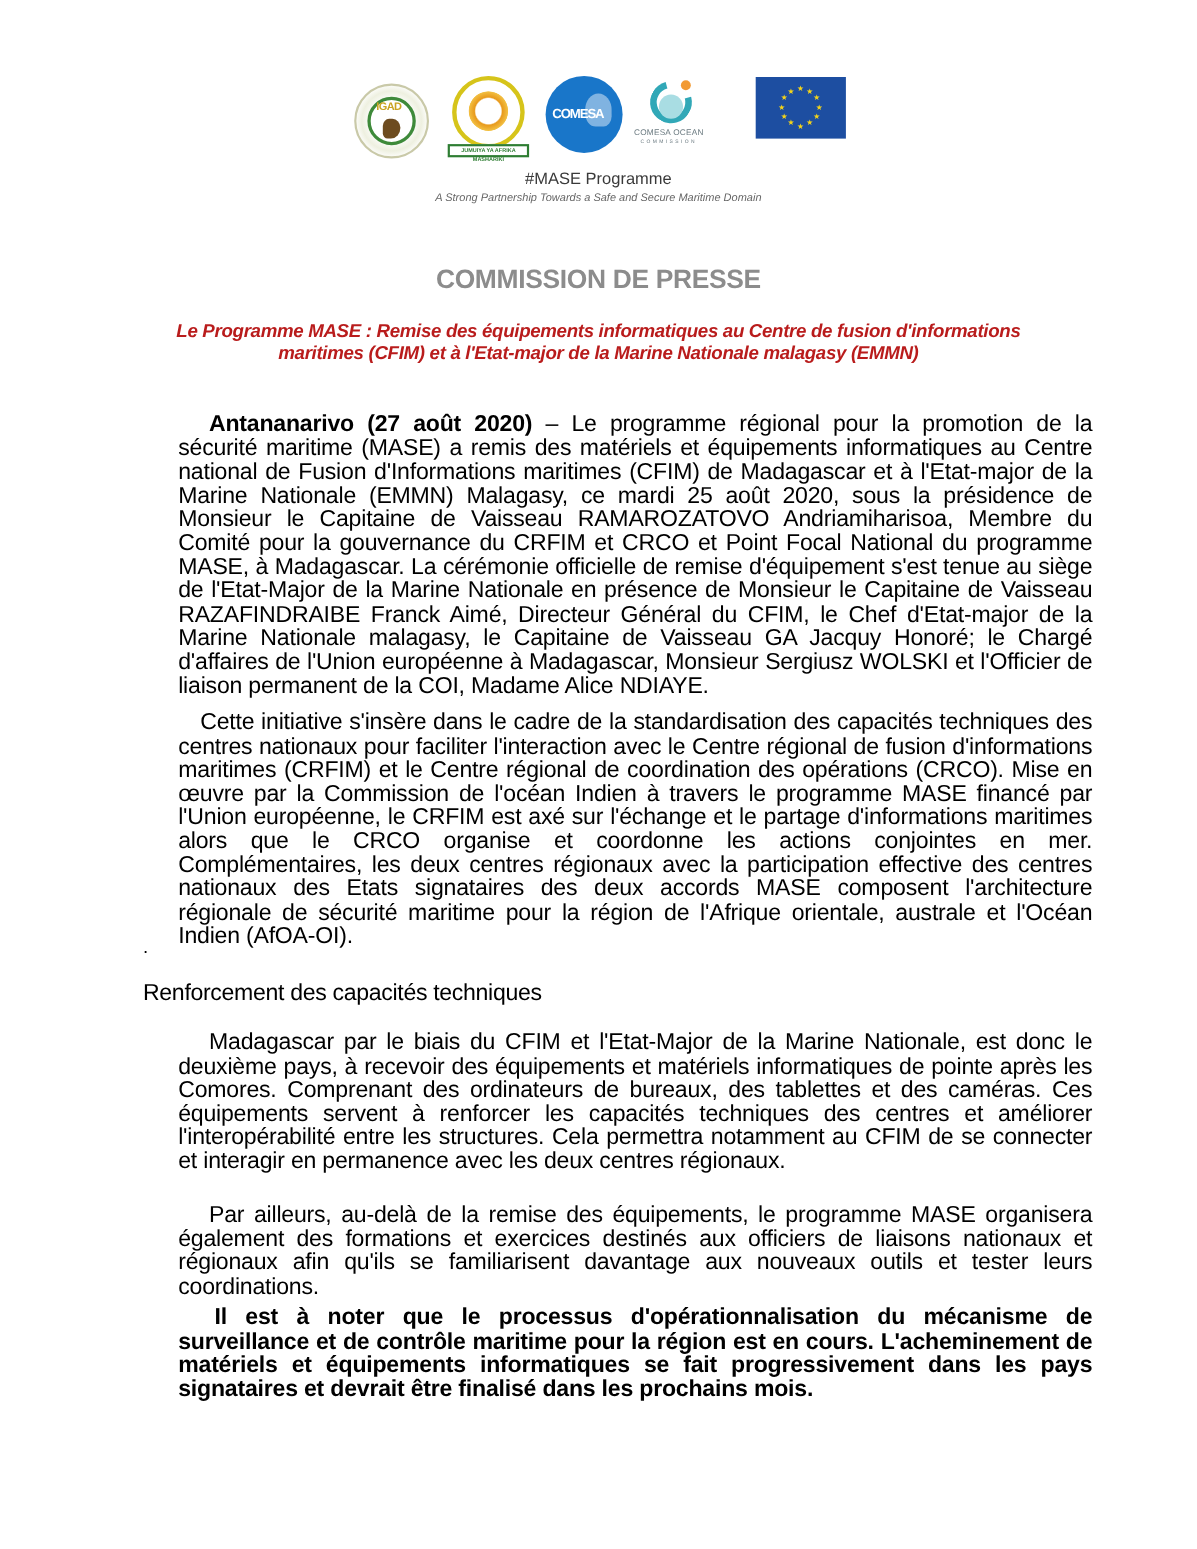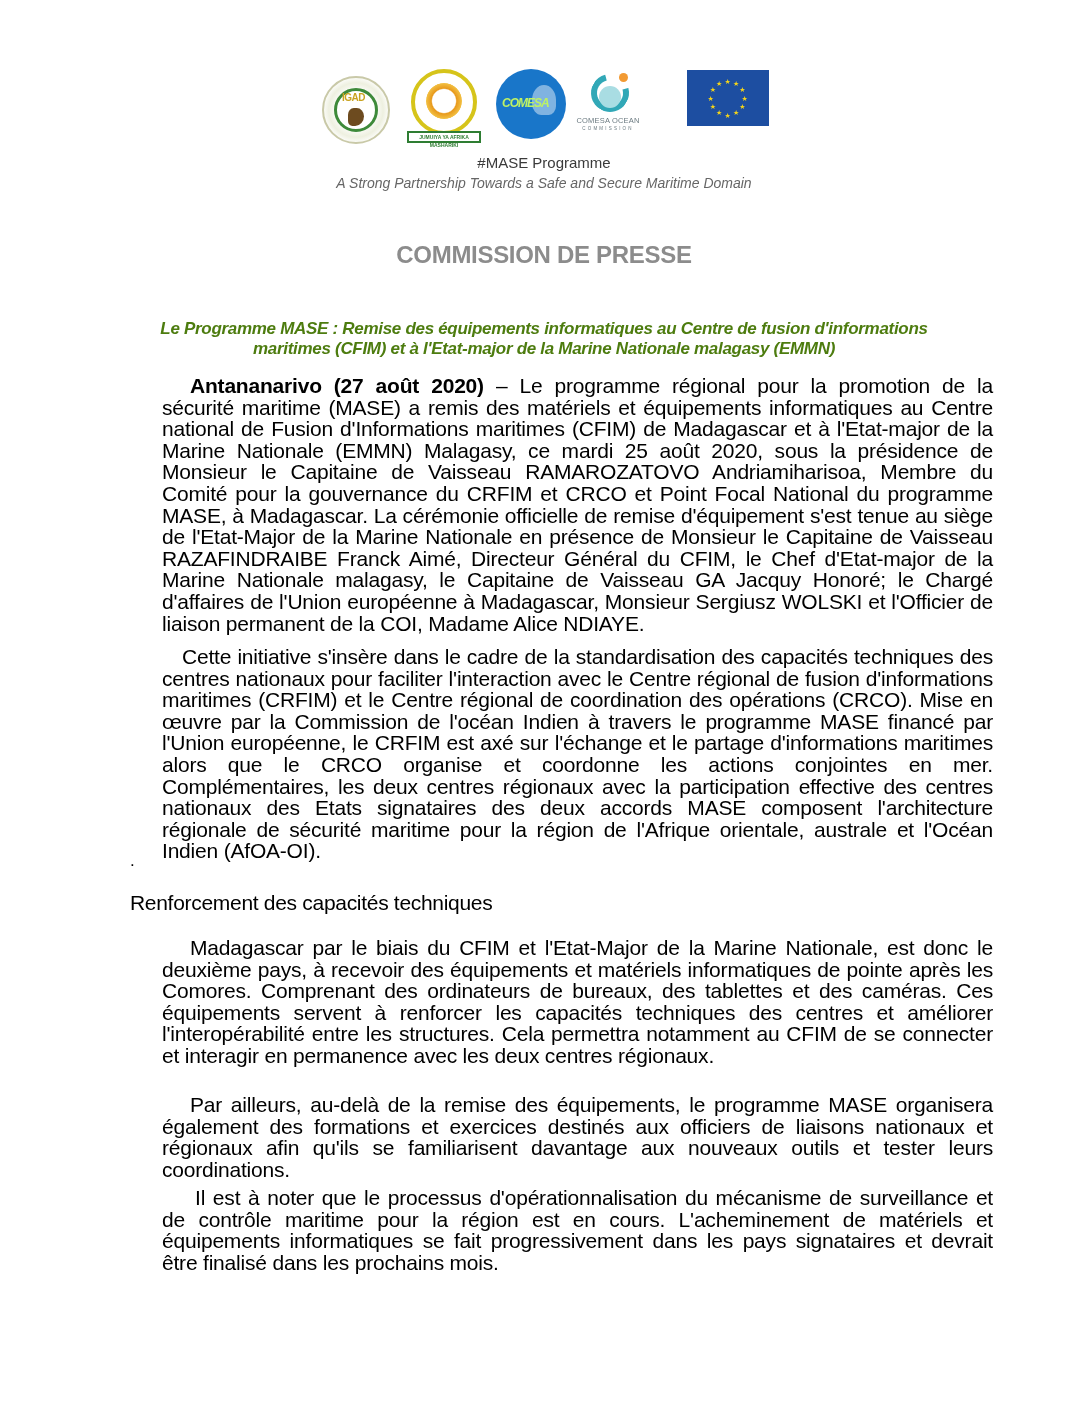--- a/index.html
+++ b/index.html
@@ -8,42 +8,42 @@
     .logo { position: absolute; }
     .igad { left: 2px; top: 10px; width: 68px; height: 68px; border-radius: 50%; border: 2px solid #c9c9a8; background: radial-gradient(circle, #fff 40%, #eef0e0 60%, #fff 75%); box-sizing: border-box; }
     .igad .inner { position: absolute; left: 10px; top: 10px; width: 44px; height: 44px; border-radius: 50%; border: 3px solid #3e8a3a; box-sizing: border-box; }
     .igad .txt { position: absolute; left: 18px; top: 14px; font-size: 10px; font-weight: bold; color: #c9a320; letter-spacing: -0.5px; text-align: center; }
     .igad .map { position: absolute; left: 24px; top: 30px; width: 16px; height: 18px; background: #6d4b1f; border-radius: 40% 50% 60% 30%; }
     .eac { left: 85px; top: 3px; width: 78px; height: 78px; }
     .eac .ring { position: absolute; left: 6px; top: 0; width: 66px; height: 66px; border-radius: 50%; border: 4px solid #d6c41a; box-sizing: border-box; background: #fff; }
     .eac .sun { position: absolute; left: 21px; top: 14px; width: 36px; height: 36px; border-radius: 50%; background: radial-gradient(circle, #fff 45%, #e89a1c 50%, #f2c043 70%, #fff 72%); }
     .eac .banner { position: absolute; left: 2px; top: 62px; width: 74px; height: 12px; border: 2px solid #2e7d32; box-sizing: border-box; background: #fff; font-size: 5px; color: #2e7d32; text-align: center; line-height: 8px; font-weight: bold; }
     .comesa { left: 176px; top: 3px; width: 70px; height: 70px; border-radius: 50%; background: #1976c9; }
-    .comesa span { position: absolute; left: 6px; top: 27px; color: #bef264; font-weight: bold; font-style: italic; font-size: 12px; letter-spacing: -1px; }
+    .comesa span { position: absolute; left: 6px; top: 27px; color: #ffffff; font-weight: bold; font-size: 12px; letter-spacing: -1px; }
     .comesa .fan { position: absolute; left: 36px; top: 16px; width: 24px; height: 30px; border-radius: 50% 50% 30% 40%; background: rgba(255,255,255,0.45); }
     .ioc { left: 253px; top: 4px; width: 70px; height: 72px; }
     .ioc .swirl { position: absolute; left: 18px; top: 4px; width: 38px; height: 38px; border-radius: 50%; border: 6px solid #31a8b7; border-top-color: transparent; box-sizing: border-box; transform: rotate(30deg); }
     .ioc .swirl2 { position: absolute; left: 26px; top: 16px; width: 22px; height: 22px; border-radius: 50%; background: #a9dde3; }
     .ioc .dot { position: absolute; left: 46px; top: 3px; width: 9px; height: 9px; border-radius: 50%; background: #f29a33; }
     .ioc .name { position: absolute; left: 0; top: 46px; width: 70px; font-size: 7.5px; color: #6b7a80; text-align: center; letter-spacing: 0.2px; }
     .ioc .sub { position: absolute; left: 0; top: 56px; width: 70px; font-size: 4.5px; color: #6b7a80; text-align: center; letter-spacing: 2.2px; }
     .eu { left: 367px; top: 4px; width: 82px; height: 56px; background: #1d4ea1; }
     .eu .star { position: absolute; color: #f4d41a; font-size: 7px; line-height: 7px; }
     .programme { position: absolute; top: 154px; left: 0; width: 1088px; text-align: center; font-size: 15px; color: #3a3a3a; }
-    .tagline { position: absolute; top: 175px; left: 0; width: 1088px; text-align: center; font-size: 14px; font-style: italic; color: #666; }
+    .tagline { position: absolute; top: 175px; left: 0; width: 1088px; text-align: center; font-size: 10px; font-style: italic; color: #666; }
     .heading { position: absolute; top: 241px; left: 0; width: 1088px; text-align: center; font-size: 24px; font-weight: bold; color: #8c8c8c; letter-spacing: -0.3px; }
-    .subtitle { position: absolute; top: 291px; left: 150px; width: 788px; text-align: center; font-size: 17px; font-weight: bold; font-style: italic; color: #4d7c0f; line-height: 20px; letter-spacing: -0.3px; margin-top: 28px; }
+    .subtitle { position: absolute; top: 291px; left: 150px; width: 788px; text-align: center; font-size: 17px; font-weight: bold; font-style: italic; color: #b91c1c; line-height: 20px; letter-spacing: -0.3px; }
     .para { position: absolute; left: 130px; width: 831px; font-size: 21px; line-height: 21.6px; text-align: justify; letter-spacing: -0.2px; margin-left: 32px; }
     .p1 { top: 375px; }
     .p2 { top: 646px; }
     .dot-line { position: absolute; left: 130px; top: 851px; font-size: 17px; }
     .section { position: absolute; left: 130px; top: 891px; font-size: 21px; font-weight: normal; letter-spacing: -0.3px; }
     .p3 { top: 937px; }
     .p4 { top: 1094px; }
-    .p5 { top: 1187px; }
+    .p5 { top: 1187px; font-weight: bold; }
     .indent { display: inline-block; }
     .p1 .indent { width: 28px; }
     .p2 .indent { width: 20px; }
     .p3 .indent { width: 28px; }
     .p4 .indent { width: 28px; }
     .p5 .indent { width: 33px; }
   </style>
 </head>
 <body>
 

